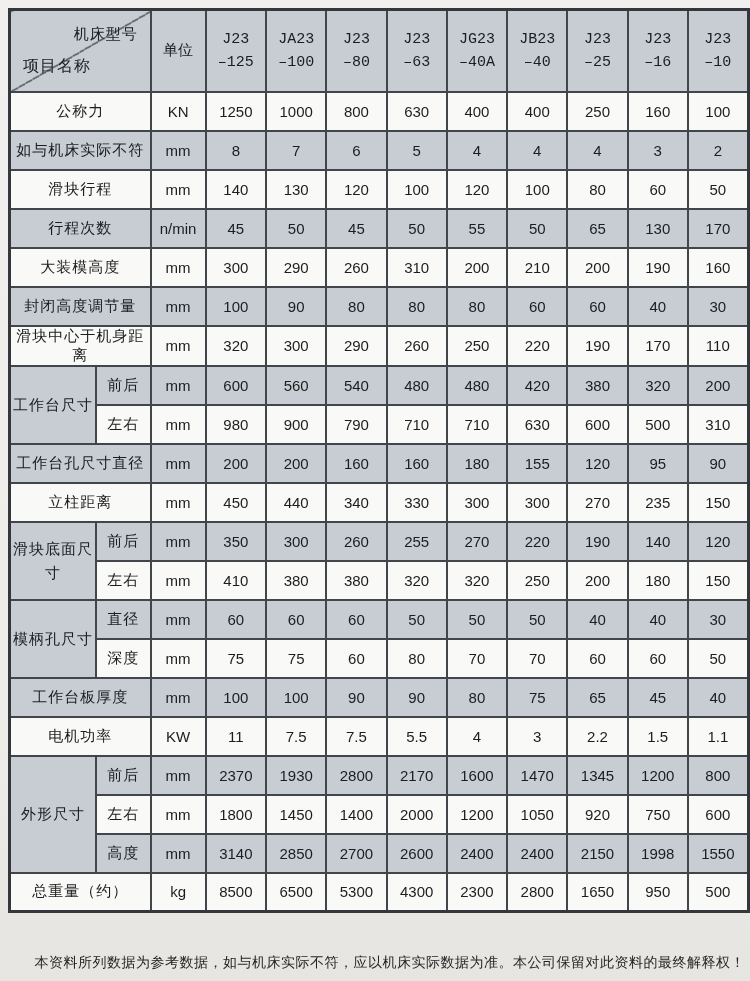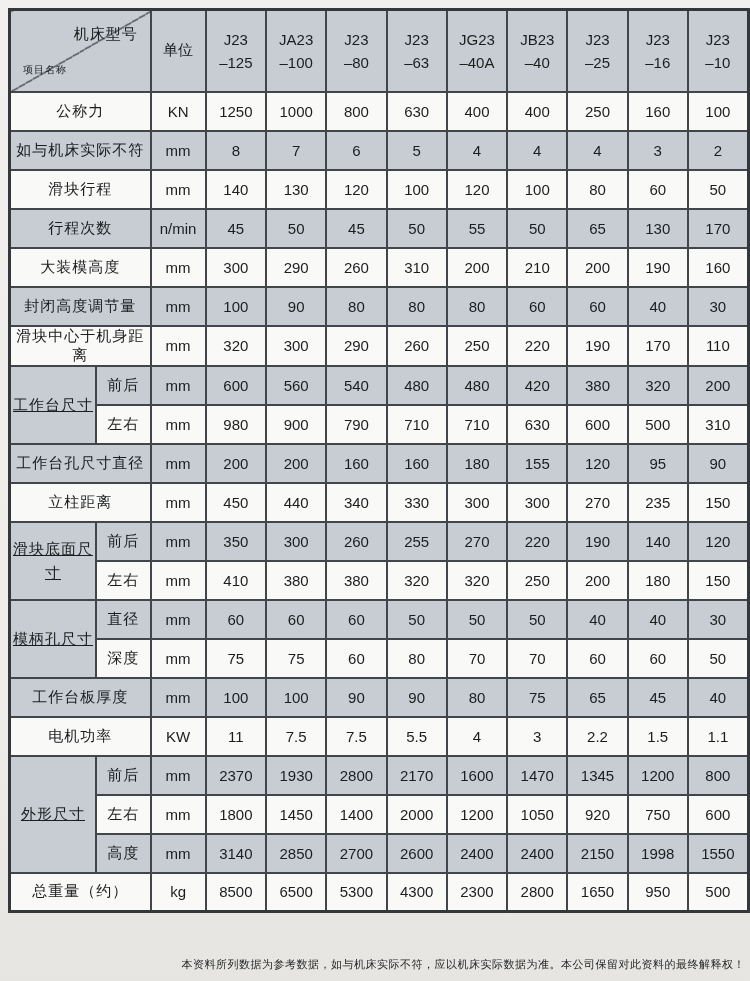--- a/index.html
+++ b/index.html
@@ -17,39 +17,39 @@
     position:absolute; left:8px; top:8px;
     border-collapse:collapse; table-layout:fixed;
     border:3px solid #34383c;
   }
   table.spec th, table.spec td {
     border:2px solid #41464b;
     text-align:center; vertical-align:middle;
     padding:0; font-weight:400; color:#1b1d1f;
     font-size:15px; overflow:hidden;
   }
-  tr.hdr   { height:82px; }
+  tr.hdr   { height:82px;font-family:Liberation Mono, monospace; }
   tr.datar { height:39px; }
   .gray  { background:#c7cdd2; }
   .white { background:#f9f9f7; }
   th.corner {
     position:relative;
     background-image:linear-gradient(to bottom right,
       #c7cdd2 49.6%, #41464b 49.6%, #41464b 50.5%, #c7cdd2 50.5%);
     background-color:#c7cdd2;
   }
   .corner-tr { position:absolute; top:14px; right:12px; font-size:15px; letter-spacing:1px; }
-  .corner-bl { position:absolute; bottom:14px; left:12px; font-size:10px; letter-spacing:1px; }
+  .corner-bl { position:absolute; bottom:14px; left:12px; font-size:16px; letter-spacing:1px; }
   th.model { white-space:pre-line; line-height:1.55; }
   td.lbl   { letter-spacing:1px; }
-  td.grp   { letter-spacing:1px; line-height:1.6; padding:0 6px;text-decoration:underline; }
+  td.grp   { letter-spacing:1px; line-height:1.6; padding:0 6px; }
   td.val, td.unit { font-size:15px; }
   .footer {
     position:absolute; right:5px; bottom:9px;
-    font-size:11px; color:#1f2123; letter-spacing:0.5px;
+    font-size:14px; color:#1f2123; letter-spacing:0.5px;
   }
 </style>
 </head>
 <body>
 
 <div class="page">
 
   <table class="spec">
     <colgroup>
       <col style="width:87px">

